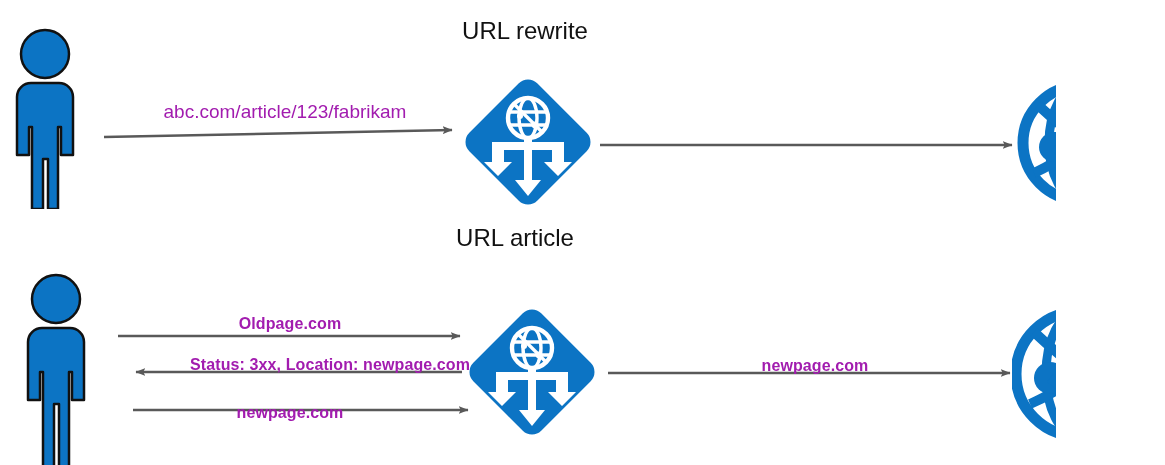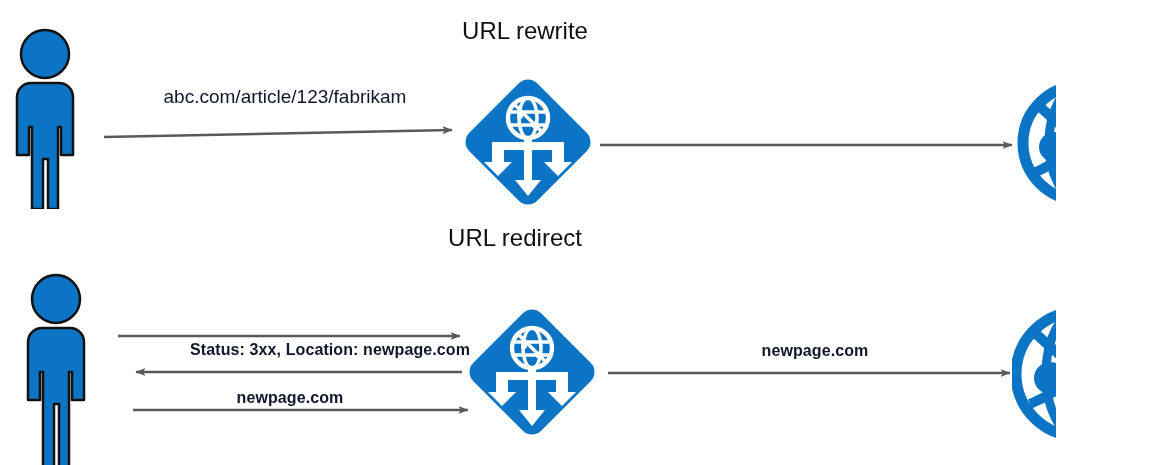--- a/index.html
+++ b/index.html
@@ -27,23 +27,24 @@
     font-weight: 400;
     color: #111111;
     white-space: nowrap;
     text-align: center;
   }
 
   
   .arrow-label {
     position: absolute;
     font-family: "Liberation Sans", sans-serif;
-    color: #0f172a;
+    color: #a21caf;
     white-space: nowrap;
     text-align: center;
+    margin-top: 15px;
   }
   .label-regular {
     font-size: 19px;
     font-weight: 400;
   }
   .label-bold {
     font-size: 16px;
     font-weight: 700;
     letter-spacing: 0.1px;
   }
@@ -59,21 +60,21 @@
   }
   svg.icon-svg { position: absolute; pointer-events: none; }
 </style>
 </head>
 <body>
 
 <div id="canvas">
 
   <div class="section-title" style="left:380px; top:17px; width:290px;">URL rewrite</div>
 
-  <div class="section-title" style="left:370px; top:224px; width:290px;">URL redirect</div>
+  <div class="section-title" style="left:370px; top:224px; width:290px;">URL article</div>
 
   <svg class="layer" viewBox="0 0 1165 465">
     <defs>
       <marker id="ah-right" markerWidth="10" markerHeight="8" refX="9.4" refY="4" orient="auto" markerUnits="userSpaceOnUse">
         <path d="M0,0 L10,4 L0,8 L2.2,4 Z" fill="#595959"></path>
       </marker>
       <marker id="ah-left" markerWidth="10" markerHeight="8" refX="9.4" refY="4" orient="auto" markerUnits="userSpaceOnUse">
         <path d="M0,0 L10,4 L0,8 L2.2,4 Z" fill="#595959"></path>
       </marker>
     </defs>
@@ -223,20 +224,21 @@
     </g>
     <g stroke="#0c74c4" stroke-width="9" fill="none">
       <path d="M38,78 L77,111"></path>
       <path d="M77,111 L102,80"></path>
     </g>
   </svg>
 
   <div class="arrow-label label-regular" style="left:110px; top:86px; width:350px;">abc.com/article/123/fabrikam</div>
 
 
+  <div class="arrow-label label-bold" style="left:120px; top:300px; width:340px;">Oldpage.com</div>
 
   <div class="arrow-label label-bold" style="left:110px; top:341px; width:360px;text-align:right;">Status: 3xx, Location: newpage.com</div>
 
   <div class="arrow-label label-bold" style="left:120px; top:389px; width:340px;">newpage.com</div>
 
   <div class="arrow-label label-bold" style="left:620px; top:342px; width:390px;">newpage.com</div>
 
 </div>
 
 </body></html>

